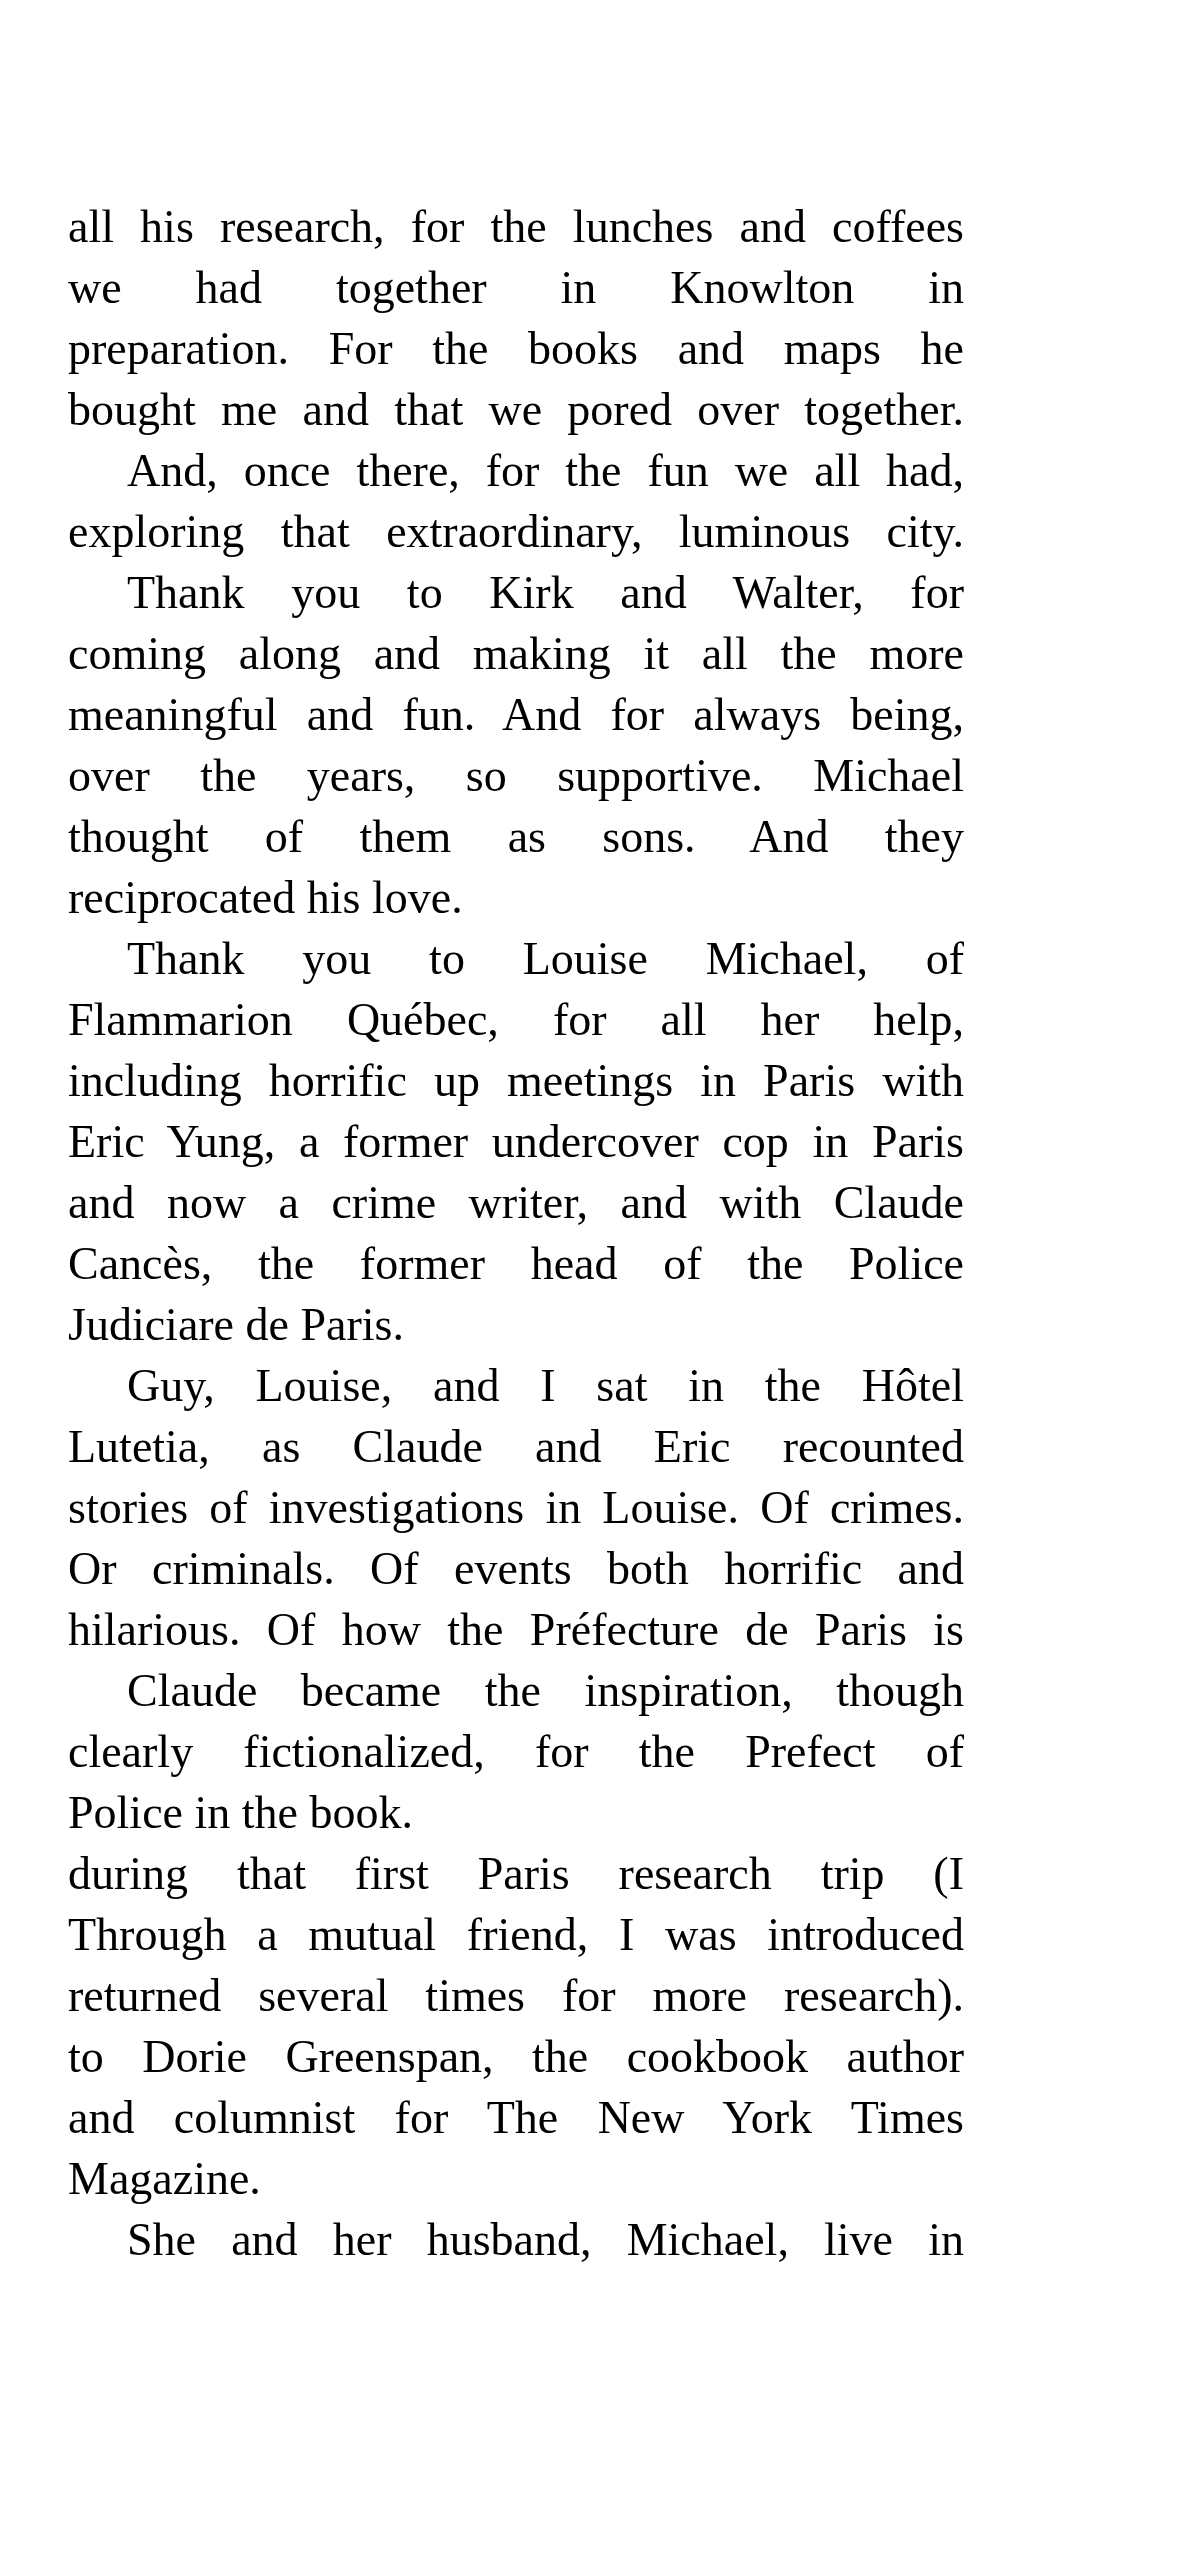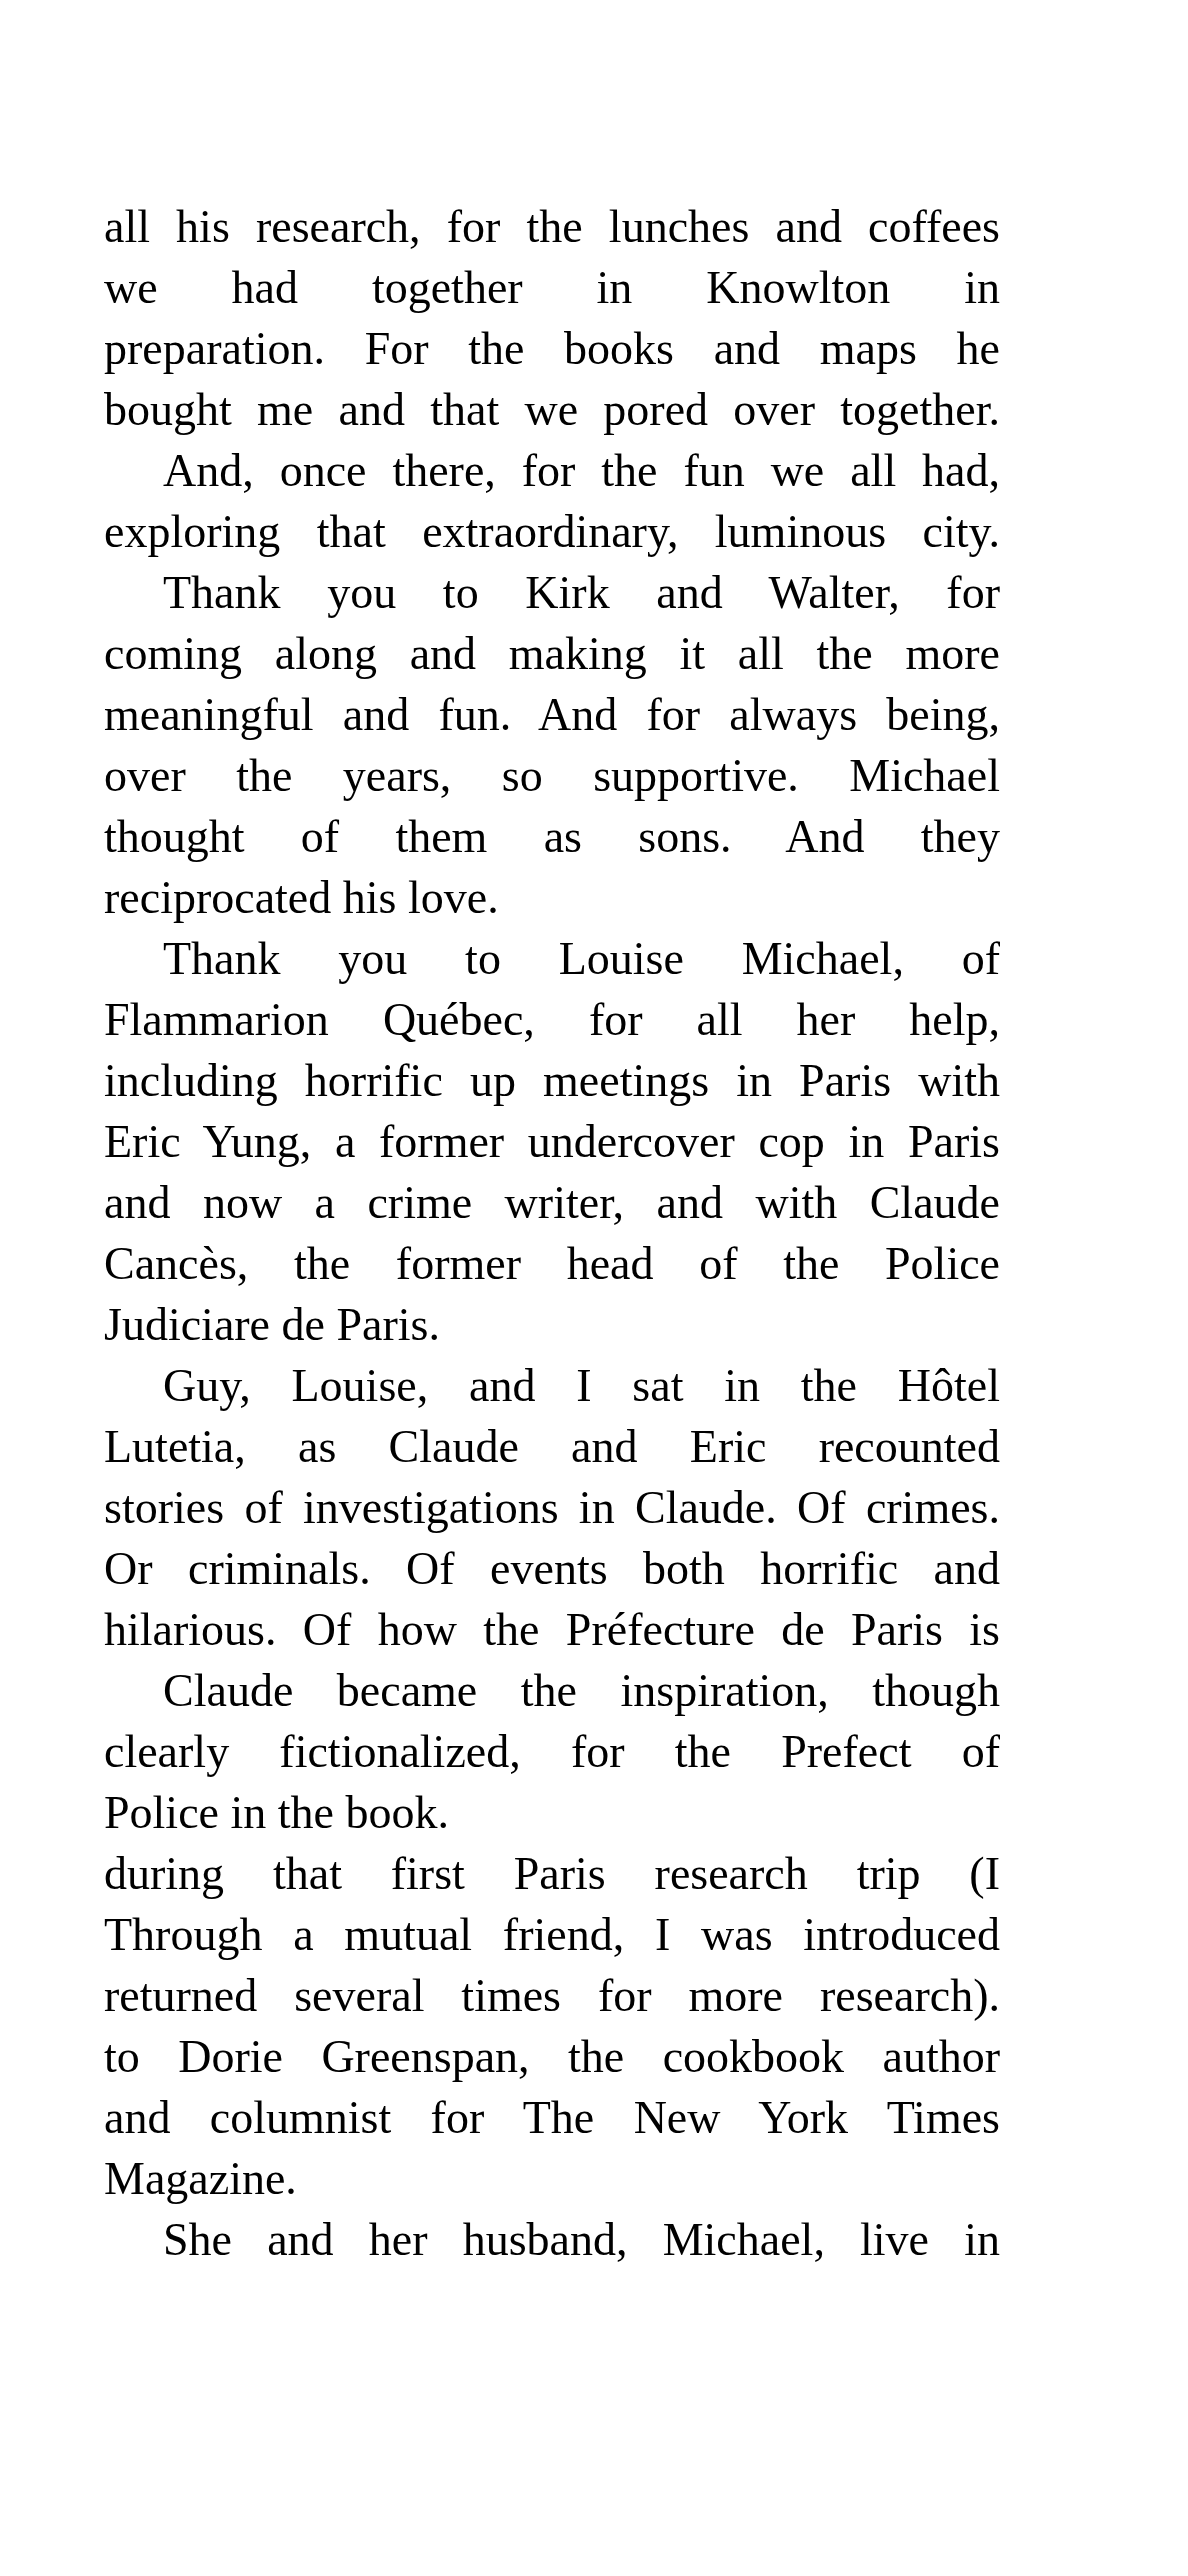--- a/index.html
+++ b/index.html
@@ -9,21 +9,21 @@
     background: #ffffff;
     overflow: hidden;
   }
   .page {
     width: 1188px;
     height: 2576px;
     background: #ffffff;
   }
   .text-block {
     width: 896px;
-    margin-left: 104px;
+    margin-left: 68px;
     padding-top: 196px;
     font-family: "Liberation Serif", "DejaVu Serif", serif;
     font-size: 46px;
     line-height: 61px;
     color: #000000;
     letter-spacing: 0;
   }
   .paragraph { }
   .line {
     height: 61px;
@@ -68,21 +68,21 @@
         <div class="line just"><span>Flammarion Québec, for all her help,</span></div>
         <div class="line just"><span>including horrific up meetings in Paris with</span></div>
         <div class="line just"><span>Eric Yung, a former undercover cop in Paris</span></div>
         <div class="line just"><span>and now a crime writer, and with Claude</span></div>
         <div class="line just"><span>Cancès, the former head of the Police</span></div>
         <div class="line"><span>Judiciare de Paris.</span></div>
       </div>
       <div class="paragraph">
         <div class="line just indent"><span>Guy, Louise, and I sat in the Hôtel</span></div>
         <div class="line just"><span>Lutetia, as Claude and Eric recounted</span></div>
-        <div class="line just"><span>stories of investigations in Claude. Of crimes.</span></div>
+        <div class="line just"><span>stories of investigations in Louise. Of crimes.</span></div>
         <div class="line just"><span>Or criminals. Of events both horrific and</span></div>
         <div class="line just"><span>hilarious. Of how the Préfecture de Paris is</span></div>
       </div>
       <div class="paragraph">
         <div class="line just indent"><span>Claude became the inspiration, though</span></div>
         <div class="line just"><span>clearly fictionalized, for the Prefect of</span></div>
         <div class="line"><span>Police in the book.</span></div>
       </div>
       <div class="paragraph">
         <div class="line just"><span>during that first Paris research trip (I</span></div>

